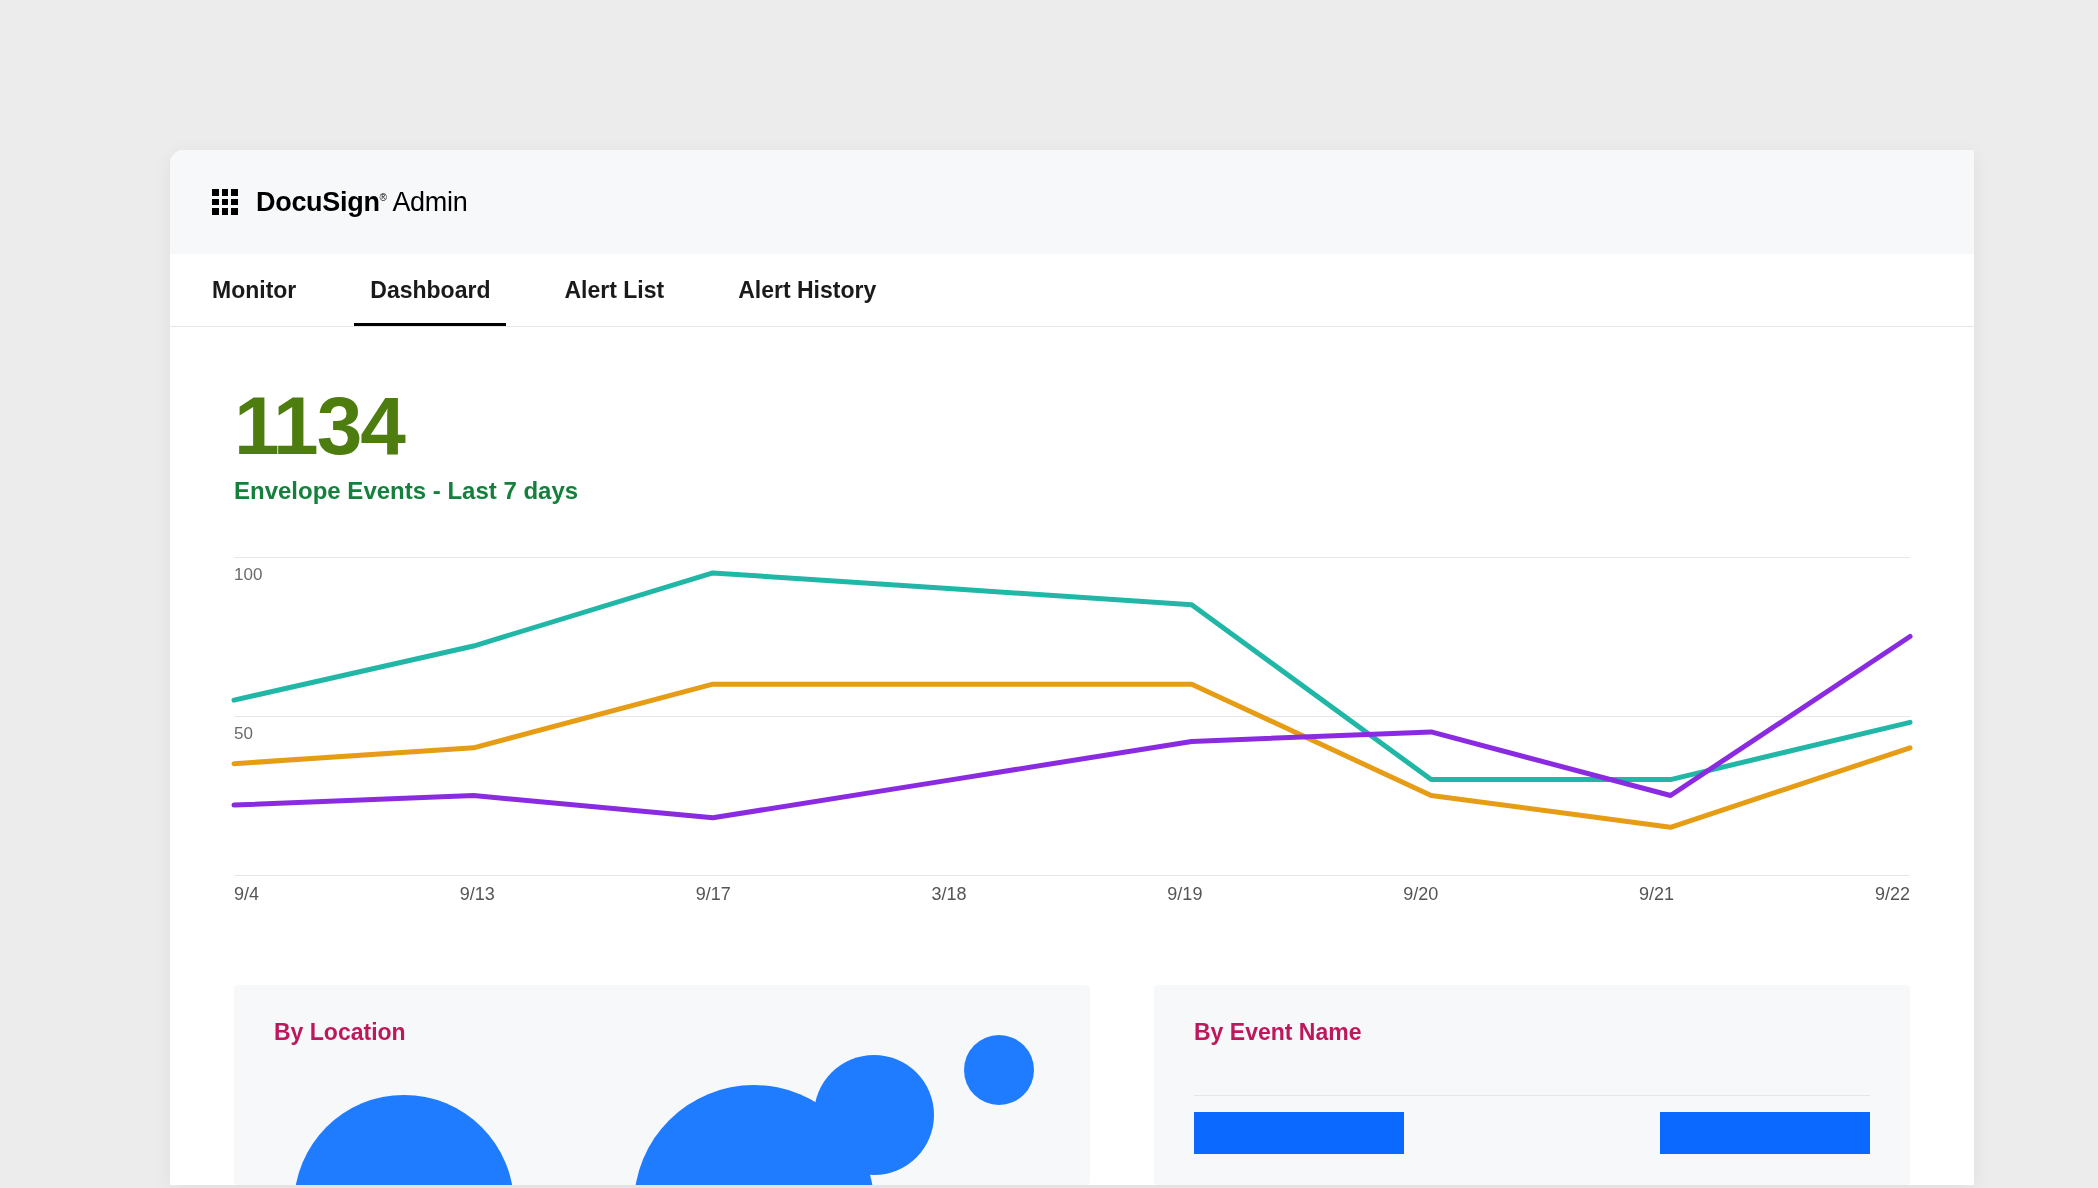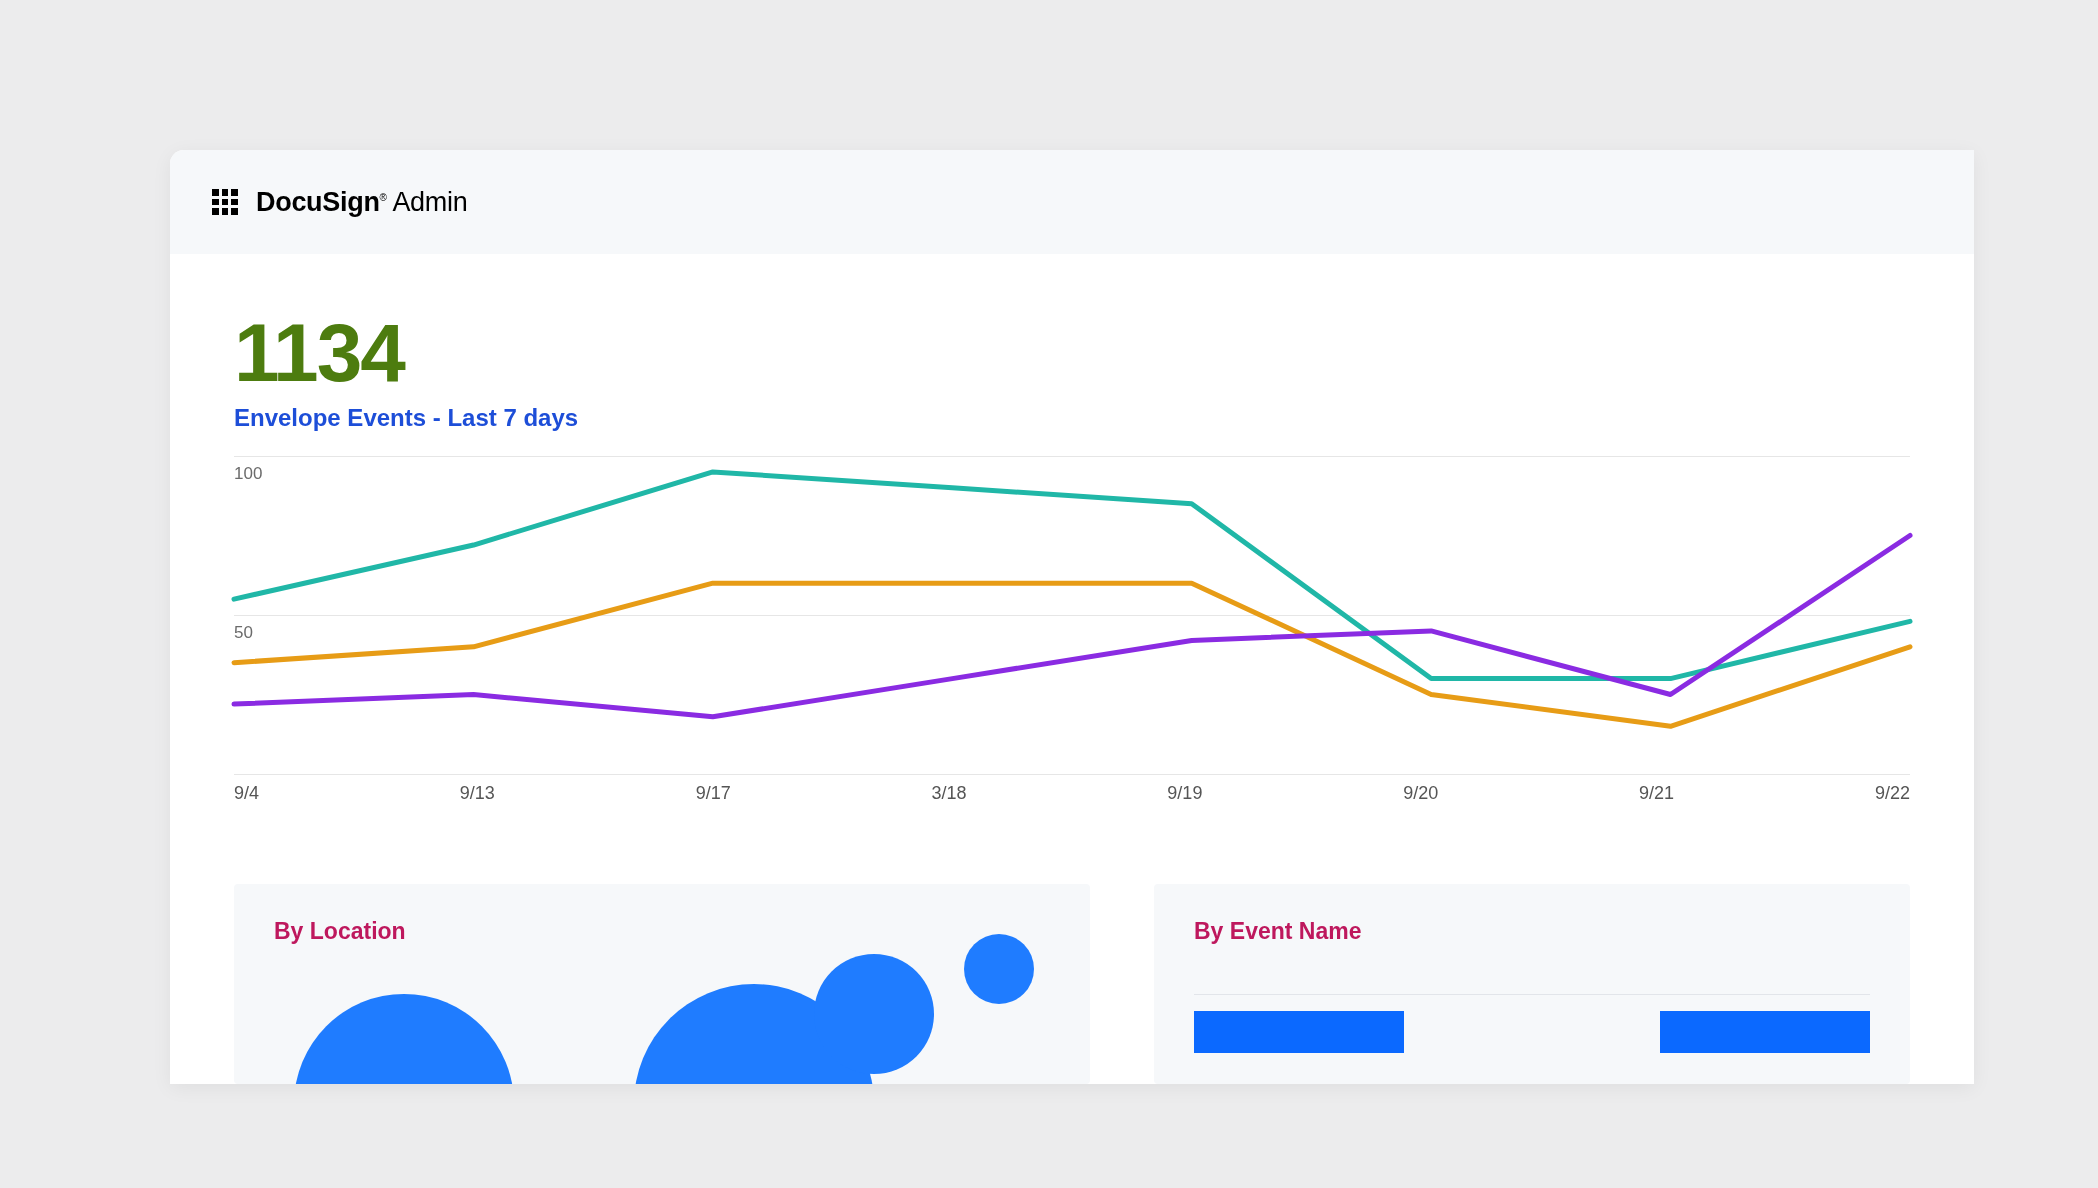--- a/index.html
+++ b/index.html
@@ -51,22 +51,22 @@
   }
   .nav-item { position:relative; cursor:pointer; padding: 22px 0; }
   .nav-item.active::after {
     content:"";
     position:absolute;
     left:-16px; right:-16px; bottom:0;
     height:3px; background:#000;
   }
   .content { padding: 58px 64px 0 64px; }
   .metric-value { font-size: 82px; font-weight: 800; color:#4d7c0f; letter-spacing:-2px; line-height:1; }
-  .metric-label { font-size: 24px; font-weight:700; color:#1d4ed8; margin-top:10px; }
-  .chart-wrap { position:relative; margin-top: 24px; height: 318px; }
+  .metric-label { font-size: 24px; font-weight:700; color:#15803d; margin-top:10px; }
+  .chart-wrap { position:relative; margin-top: 52px; height: 318px; }
   .grid-line { position:absolute; left:0; right:0; border-top:1px solid #e6e6e6; }
   .y-tick { position:absolute; left:0; font-size:17px; color:#6b6b6b; transform: translateY(8px); }
   .x-ticks { position:absolute; left:0; right:0; bottom:-30px; display:flex; justify-content:space-between; font-size:18px; color:#555; }
   .chart-svg { position:absolute; left:0; top:0; width:100%; height:100%; overflow:visible; }
   .chart-svg path { fill:none; stroke-width:5; stroke-linejoin:round; stroke-linecap:round; }
   .cards { display:flex; gap:64px; margin-top:110px; }
   .card {
     background:#f6f8fa;
     border-radius:4px;
     padding: 34px 40px 0 40px;
@@ -95,20 +95,26 @@
       <span></span>
         <span></span>
         <span></span>
     </div>
     <div class="brand">
       <b>DocuSign</b><sup style="font-size:10px;">®</sup>
       <span>Admin</span>
     </div>
   </div>
 
+  <div class="nav-bar">
+    <div class="nav-item">Monitor</div>
+    <div class="nav-item active">Dashboard</div>
+    <div class="nav-item">Alert List</div>
+    <div class="nav-item">Alert History</div>
+  </div>
 
   <div class="content">
 
     <div class="metric-value">1134</div>
     <div class="metric-label">Envelope Events - Last 7 days</div>
 
     <div class="chart-wrap">
       <div class="grid-line" style="top:0%"></div>
       <div class="y-tick" style="top:0%">100</div>
       <div class="grid-line" style="top:50%"></div>

